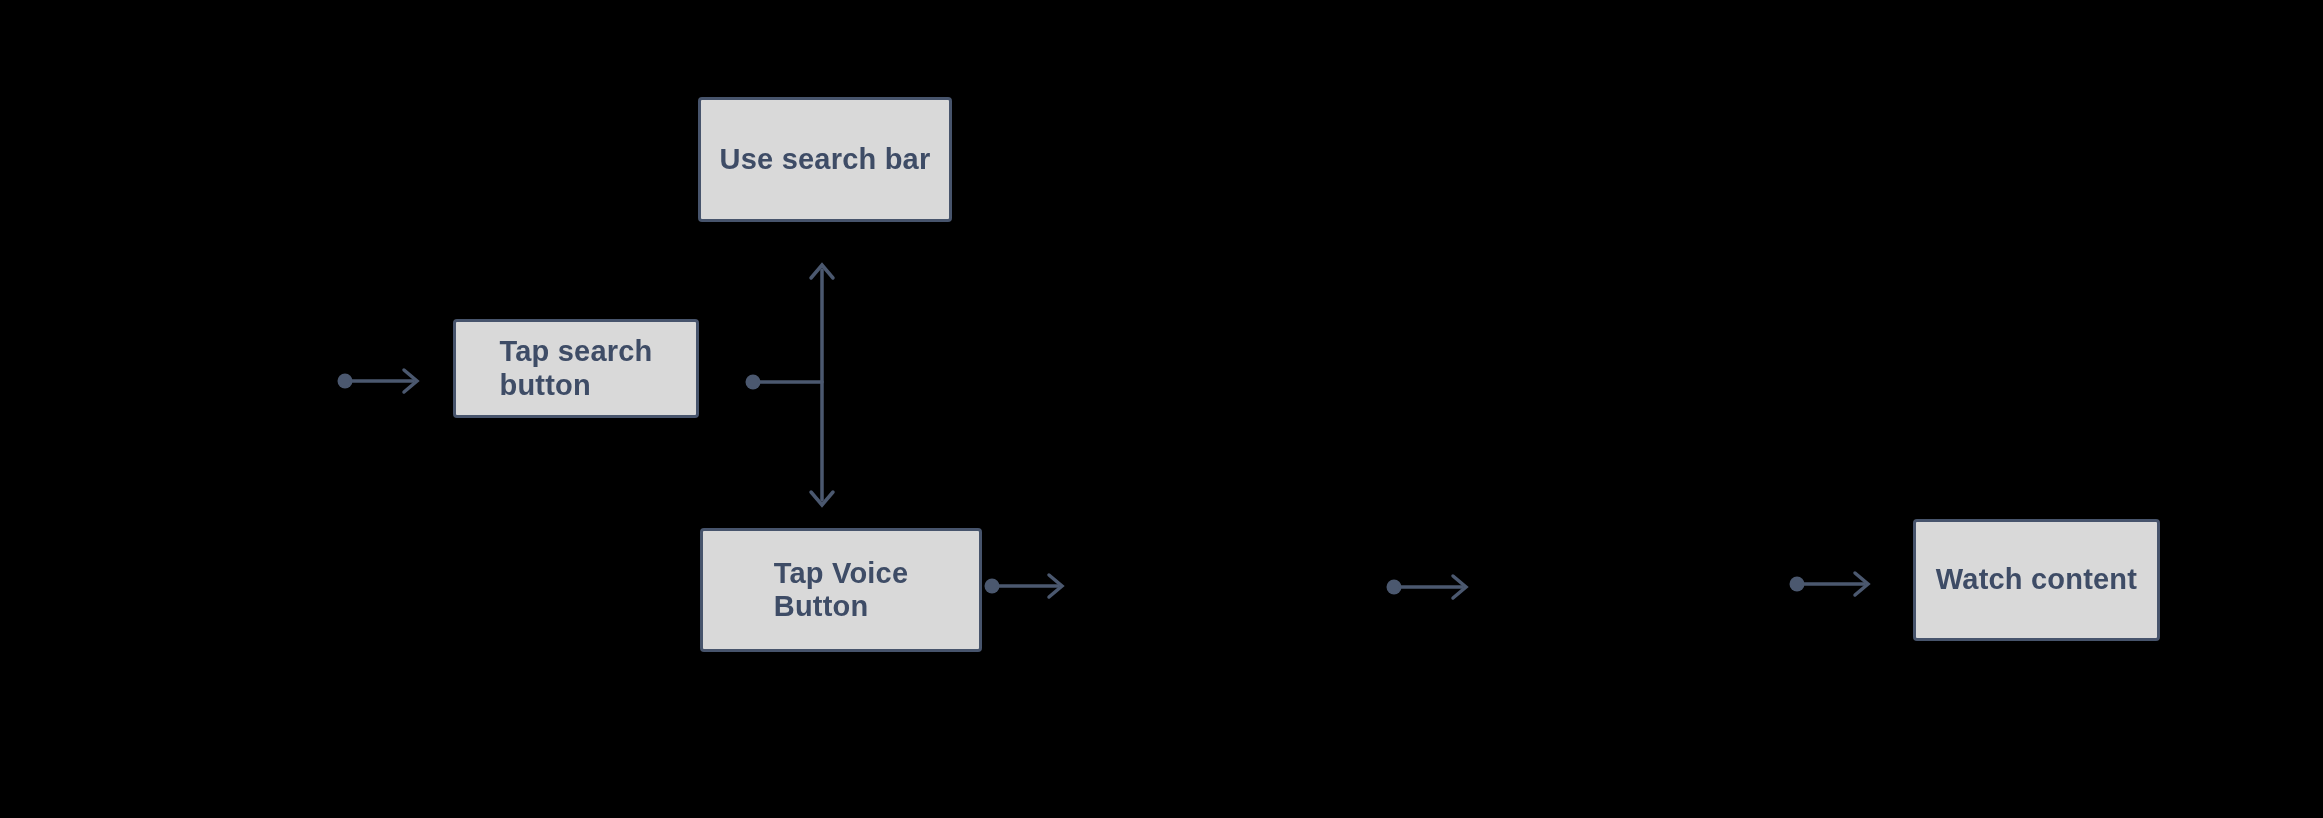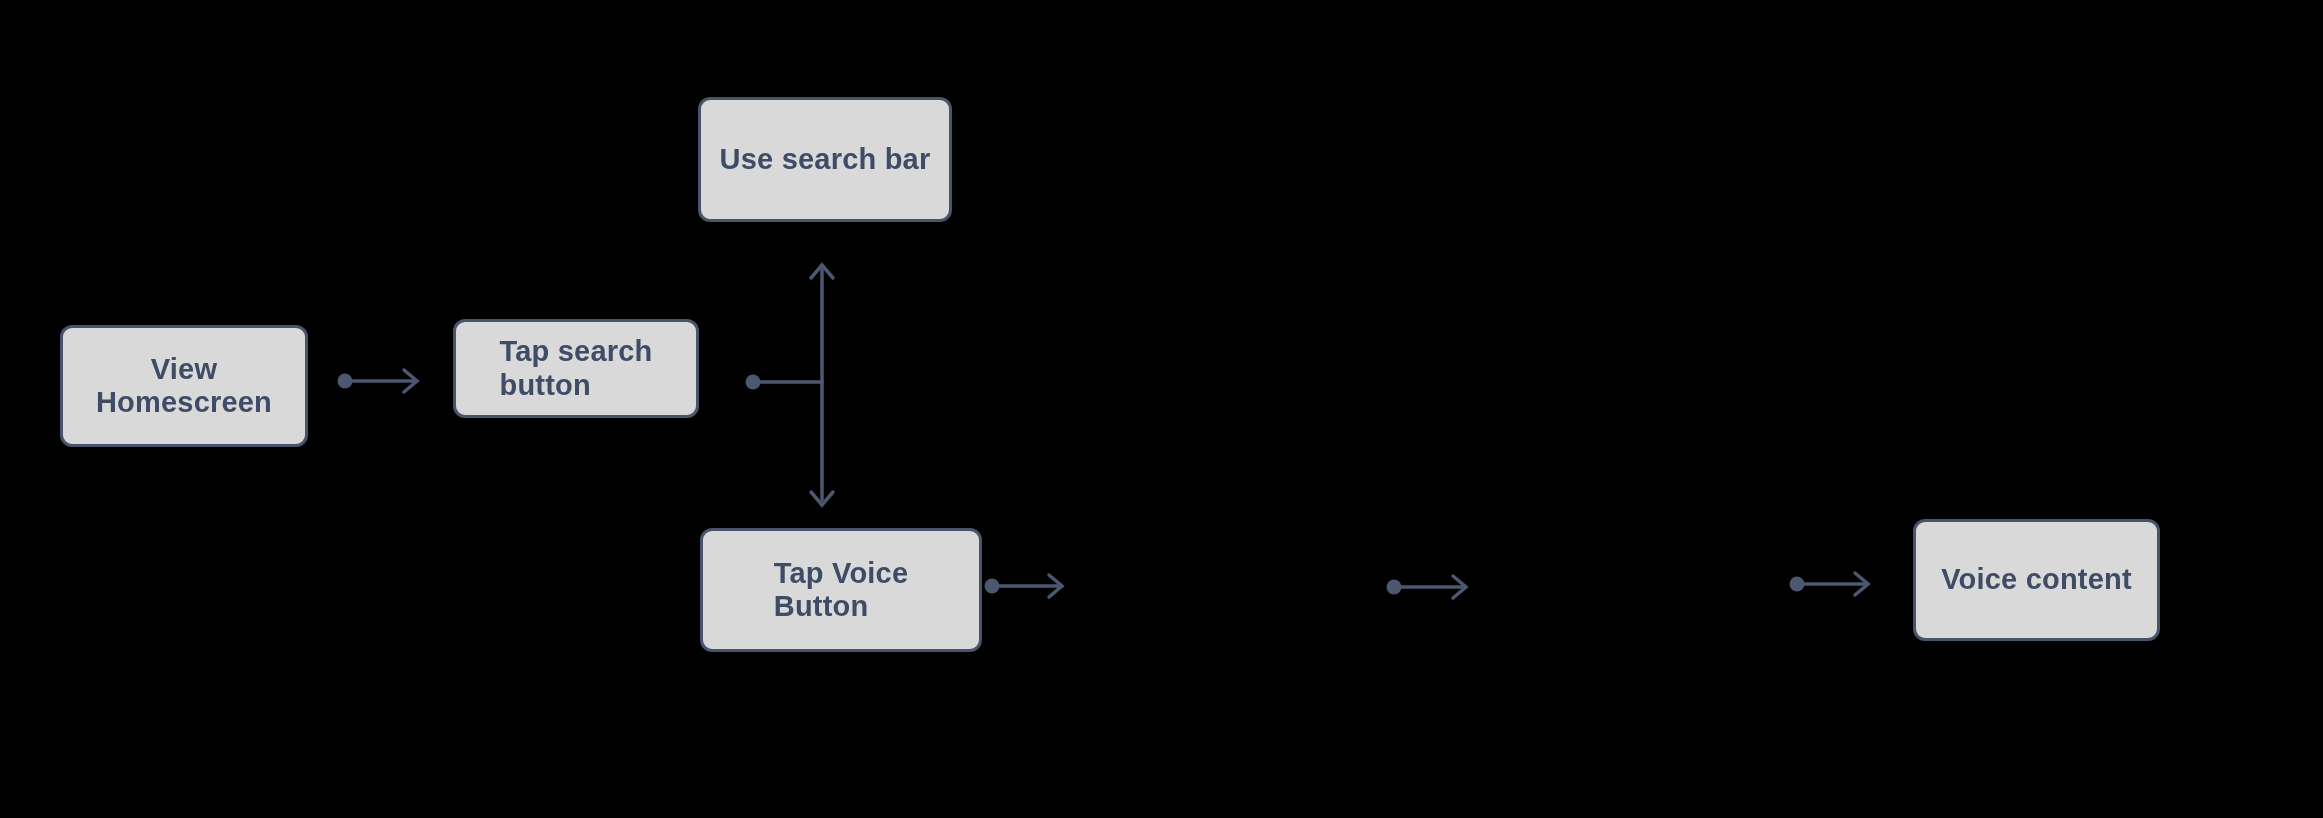--- a/index.html
+++ b/index.html
@@ -24,21 +24,21 @@
     top: 0;
     width: 100%;
     height: 100%;
     display: block;
   }
   .node {
     position: absolute;
     box-sizing: border-box;
     background: var(--node-fill, #d9d9d9);
     border: 3px solid var(--node-border, #47546c);
-    border-radius: 12px;
+    border-radius: 4px;
     display: flex;
     align-items: center;
     justify-content: center;
     color: var(--node-text, #3e4c66);
     font-size: 29px;
     font-weight: 600;
     line-height: 1.14;
     letter-spacing: 0.2px;
   }
   .node .label {
@@ -86,31 +86,27 @@
         <line x1="1400" y1="587" x2="1462" y2="587"></line>
         <polyline points="1453,576 1466,587 1453,598"></polyline>
       </g>
       <g class="edge">
         <circle cx="1797" cy="584" r="7.5"></circle>
         <line x1="1803" y1="584" x2="1864" y2="584"></line>
         <polyline points="1855,573 1868,584 1855,595"></polyline>
       </g>
     </svg>
 
-<div class="node" style="left: 60px; top: 325px; width: 248px; height: 122px;">
-      <div class="label align-center">View
-Homescreen</div>
-    </div>
     <div class="node" style="left: 453px; top: 319px; width: 246px; height: 99px;">
       <div class="label align-left">Tap search
 button</div>
     </div>
     <div class="node" style="left: 698px; top: 97px; width: 254px; height: 125px;">
       <div class="label align-center">Use search bar</div>
     </div>
     <div class="node" style="left: 700px; top: 528px; width: 282px; height: 124px;">
       <div class="label align-left">Tap Voice
 Button</div>
     </div>
     <div class="node" style="left: 1913px; top: 519px; width: 247px; height: 122px;">
-      <div class="label align-center">Voice content</div>
+      <div class="label align-center">Watch content</div>
     </div>
   </div>
 
 </body></html>

